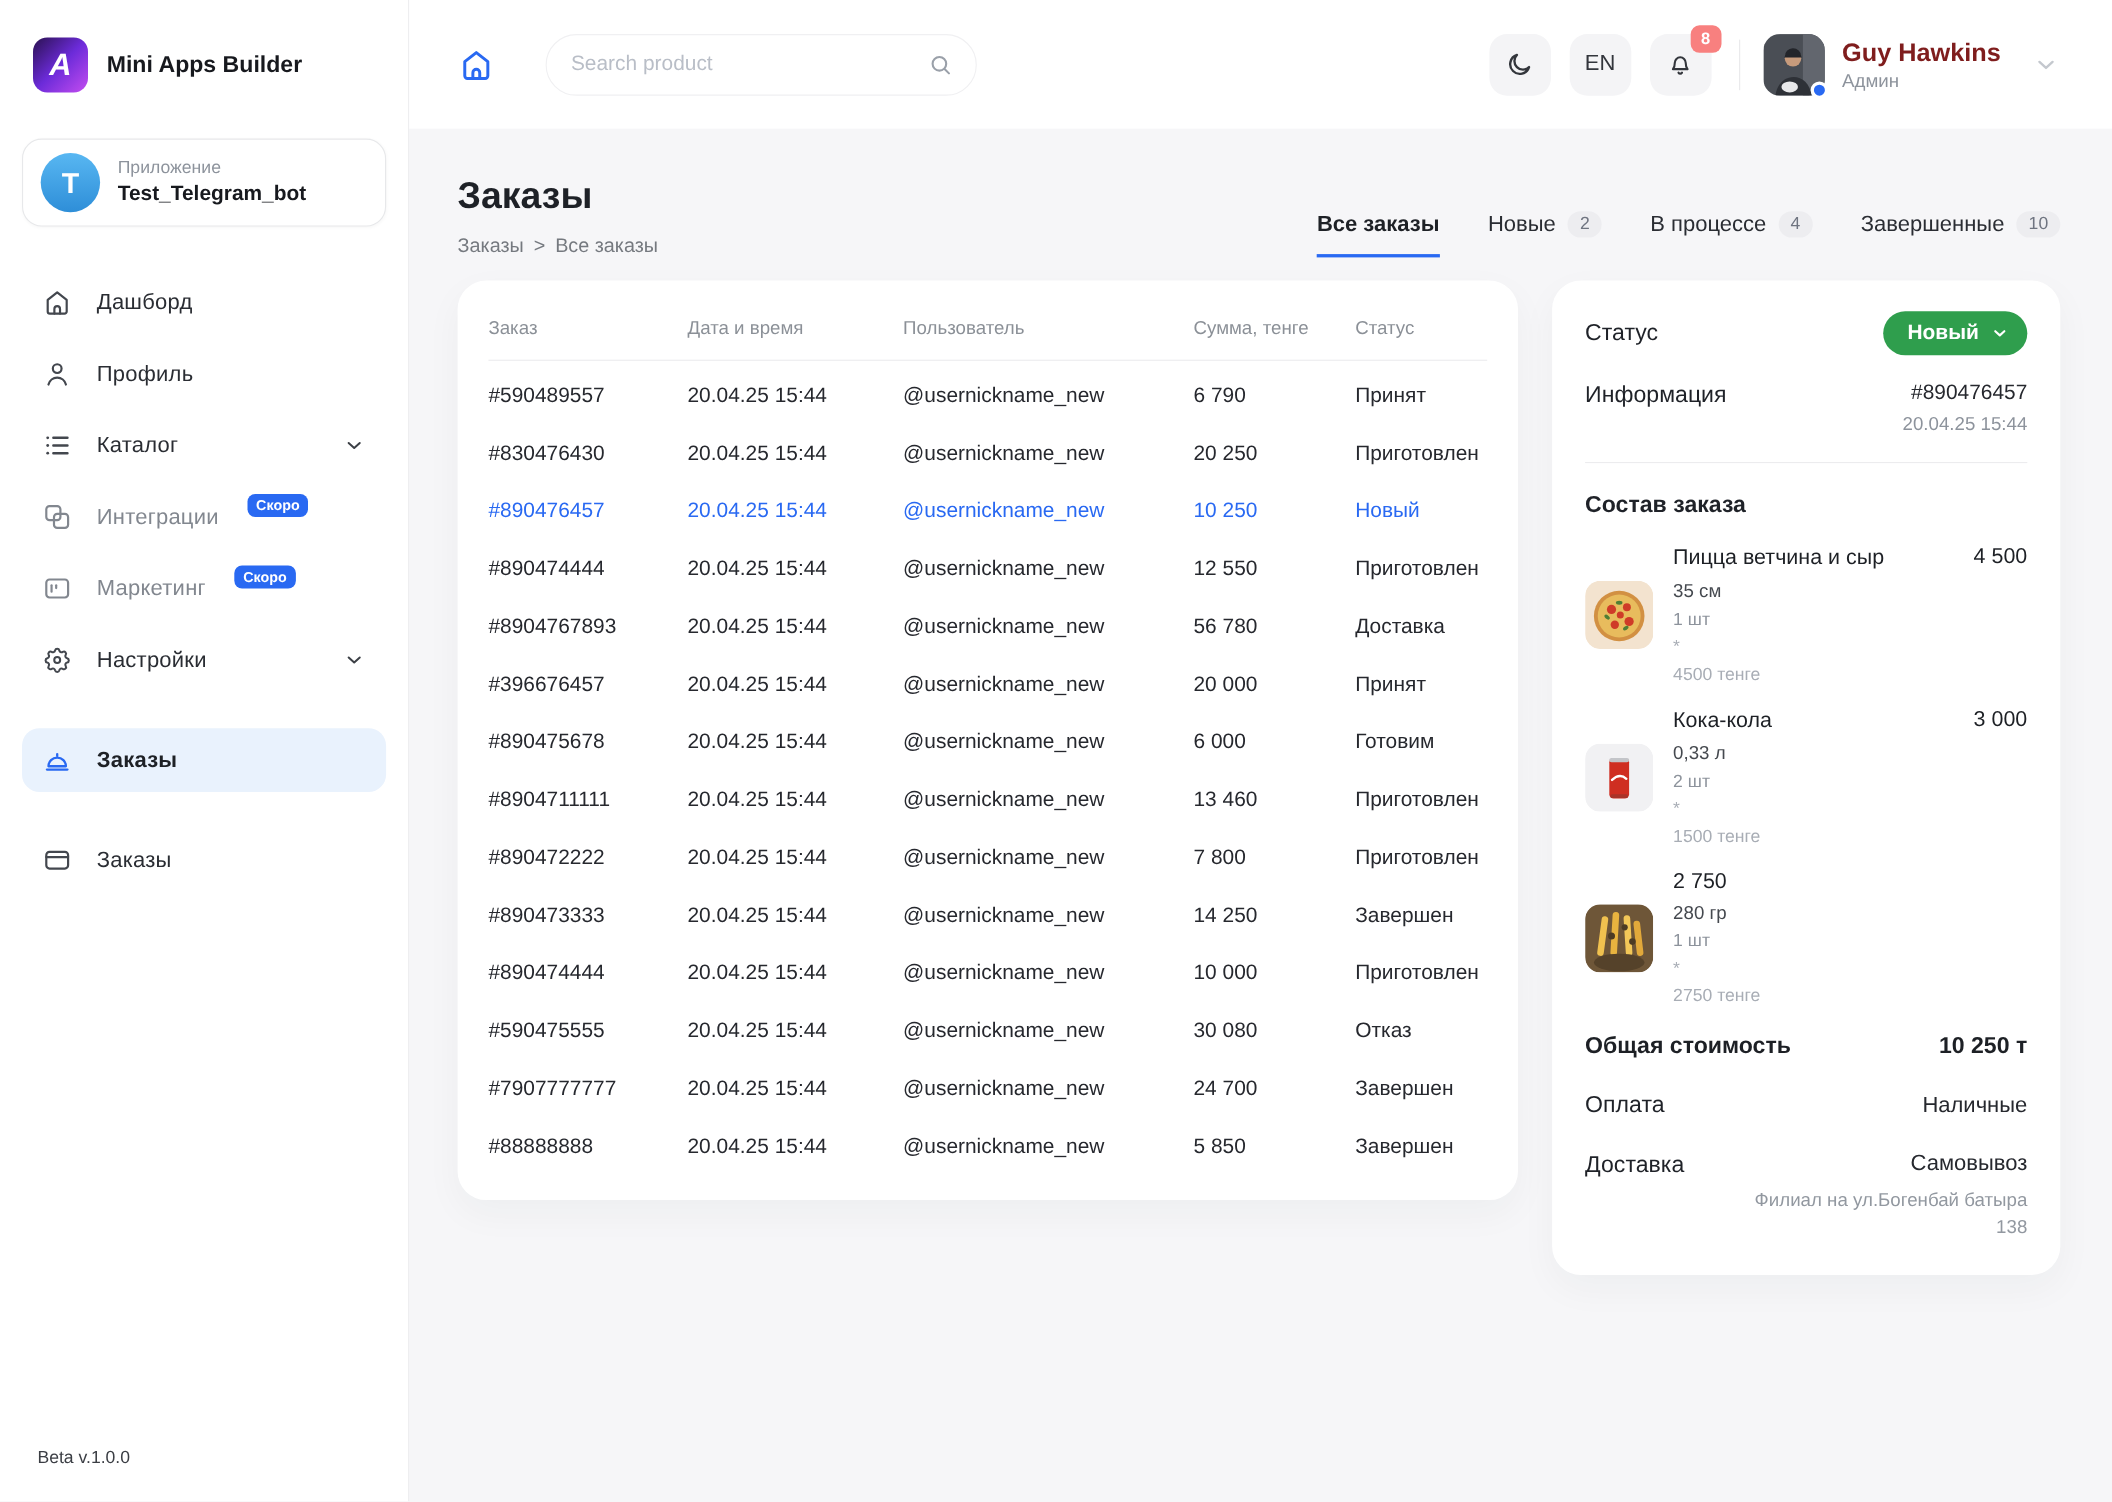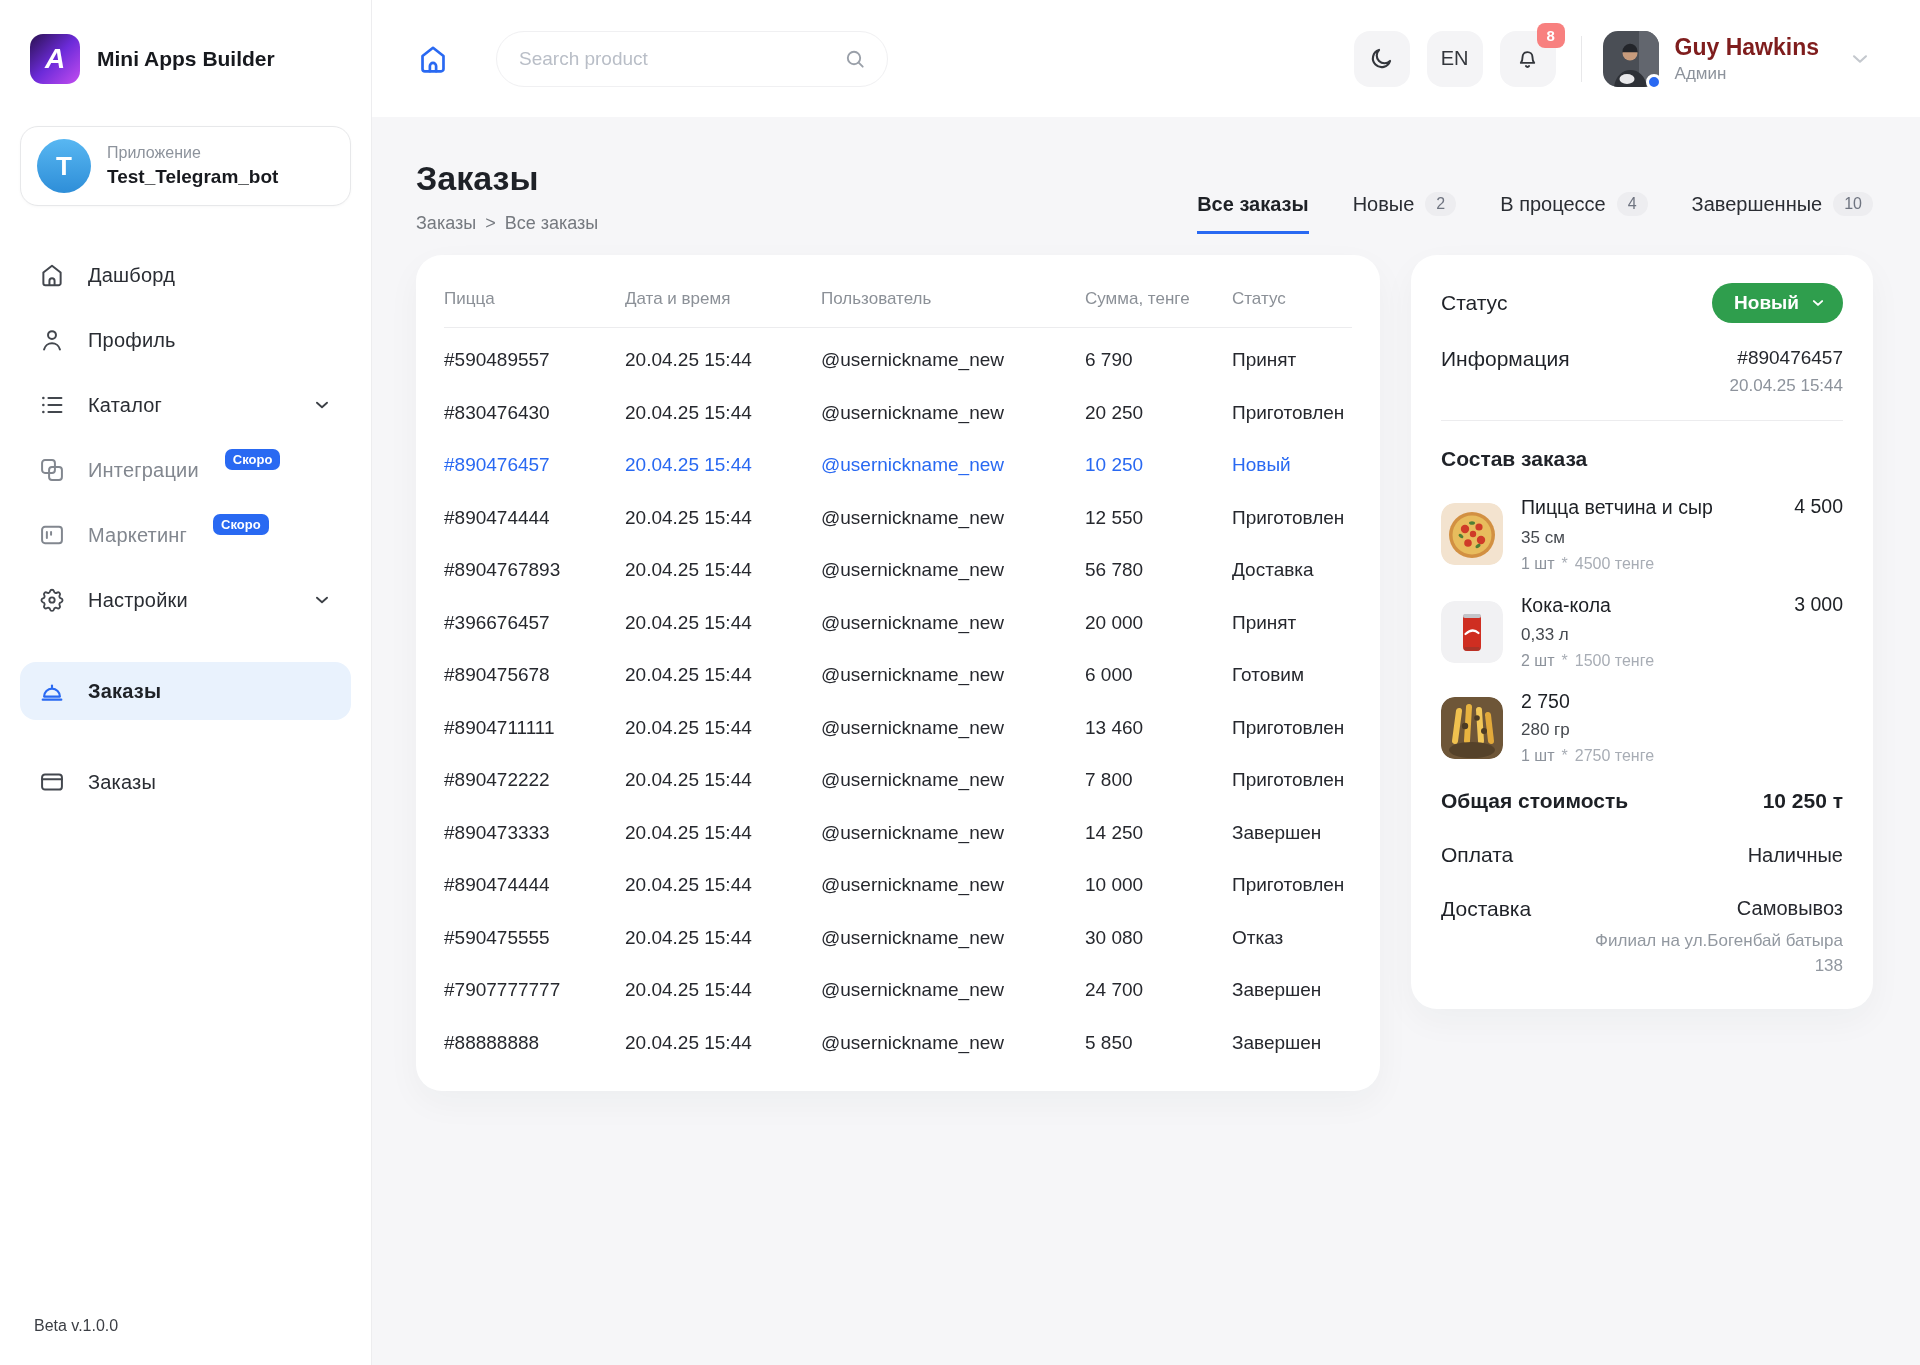--- a/index.html
+++ b/index.html
@@ -123,21 +123,21 @@
   .items-title { font-size:21px; font-weight:600; color:#1f2228; }
   .order-items { margin-top:24px; display:flex; flex-direction:column; gap:20px; }
   .oi { display:flex; gap:18px; }
   .oi-img { width:62px; height:62px; border-radius:14px; overflow:hidden; flex:none; align-self:center; }
   .oi-img svg { display:block; }
   .oi-body { flex:1; min-width:0; }
   .oi-row1 { display:flex; justify-content:space-between; align-items:flex-start; gap:14px; }
   .oi-name { font-size:19.5px; font-weight:500; color:#1d2025; line-height:1.32; max-width:235px; }
   .oi-price { font-size:19.5px; font-weight:500; color:#1d2025; white-space:nowrap; }
   .oi-variant { font-size:17px; color:#45494f; margin-top:7px; }
-  .oi-qty { font-size:16px; color:#8d939c; margin-top:7px; display:flex; gap:7px; align-items:baseline; }
+  .oi-qty { font-size:16px; color:#8d939c; margin-top:7px; display:flex; gap:7px; align-items:baseline;flex-direction:column; }
   .oi-star, .oi-unit { color:#a8adb5; }
   .total-row { margin-top:24px; }
   .total-label, .total-value { font-size:21px; font-weight:700; color:#1d2025; }
   .pay-row { margin-top:30px; }
   .plain-value { font-size:20px; color:#26282e; }
   .delivery-row { margin-top:30px; align-items:flex-start; }
   .delivery-right { text-align:right; }
   .delivery-address { font-size:17px; color:#9298a0; margin-top:9px; line-height:1.45; max-width:250px; margin-left:auto; }
 </style>
 </head>
@@ -355,21 +355,21 @@
       <span>Завершенные</span>
       <span class="tab-count">10</span>
     </div>
           </div>
       </div>
 
       <div class="content-body">
 
         <section class="table-card">
           <div class="thead">
-              <span class="th">Пицца</span>
+              <span class="th">Заказ</span>
               <span class="th">Дата и время</span>
               <span class="th">Пользователь</span>
               <span class="th">Сумма, тенге</span>
               <span class="th">Статус</span>
             </div>
           <div class="tbody">
               <div class="trow">
       <span>#590489557</span>
       <span>20.04.25 15:44</span>
       <span>@usernickname_new</span>

